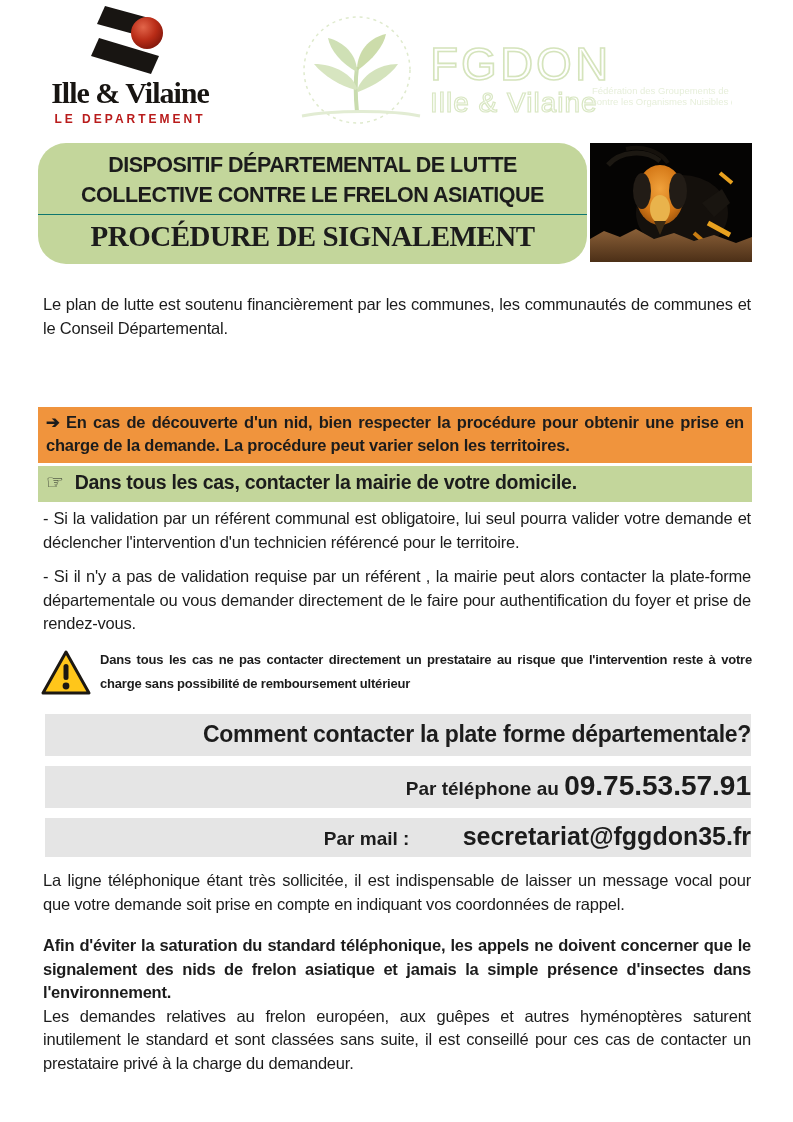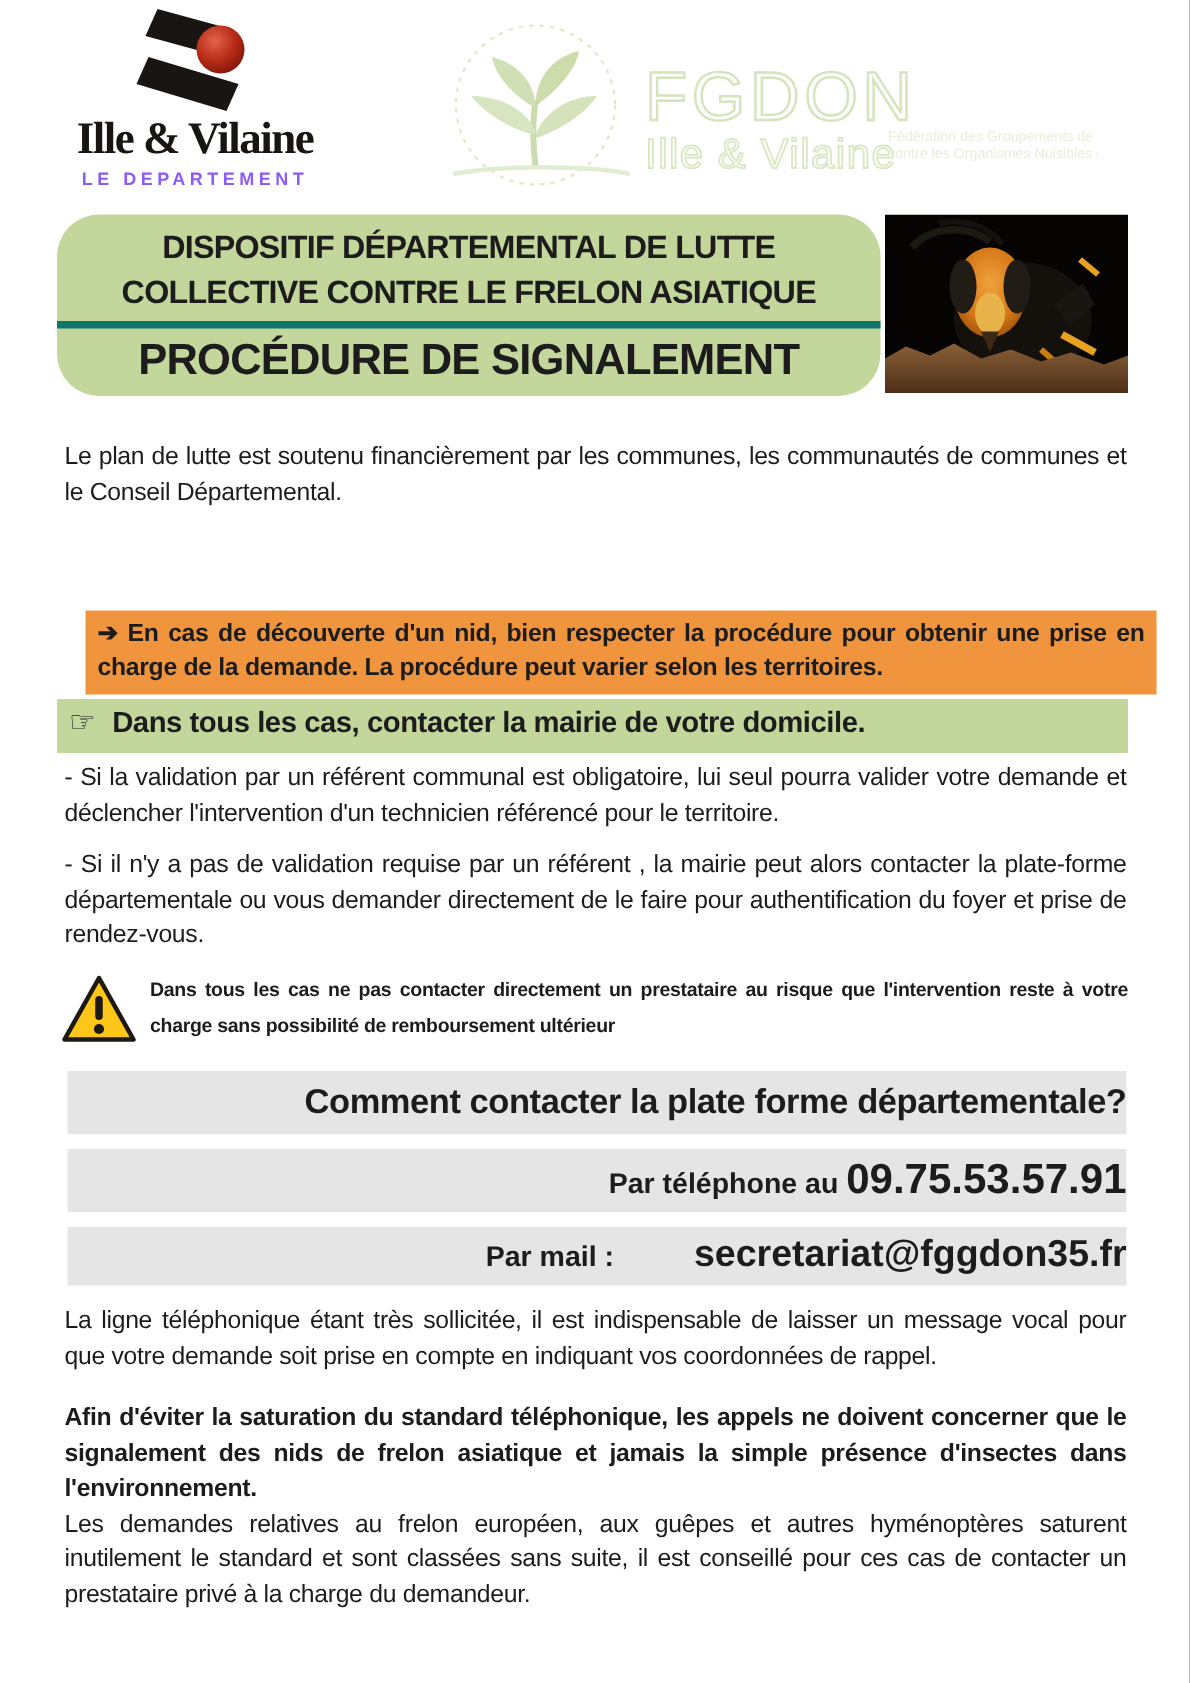--- a/index.html
+++ b/index.html
@@ -6,40 +6,40 @@
   html,body { background:#888; }
   .page {
     position:relative; width:793px; height:1122px; margin:0 auto;
     background:#ffffff; overflow:hidden;
     font-family:"Liberation Sans", sans-serif; color:#1c1c1c;
   }
   
   .dept-logo { position:absolute; left:40px; top:6px; width:180px; text-align:center; }
   .dept-logo svg { display:block; margin:0 auto; }
   .dept-title { font-family:"Liberation Serif", serif; font-weight:bold; font-size:30px; color:#181512; letter-spacing:-1px; margin-top:-2px; }
-  .dept-sub   { font-size:12px; font-weight:bold; color:#8b5cf6; letter-spacing:3px; margin-top:2px; }
+  .dept-sub   { font-size:12px; font-weight:bold; color:#b91c1c; letter-spacing:3px; margin-top:2px; }
   .fgdon-logo { position:absolute; left:262px; top:12px; width:470px; height:118px; }
   
   .title-block { position:absolute; left:38px; top:143px; width:714px; height:121px; }
   .title-green {
     position:absolute; left:0; top:0; width:549px; height:121px;
     background:#c3d69b; text-align:center; padding-top:7px;border-radius:28px;
   }
   .t-line1 { font-size:21.5px; font-weight:bold; line-height:30px; letter-spacing:-0.5px; }
-  .t-line2 { font-size:29px;  font-weight:bold; line-height:42px; letter-spacing:-0.5px; border-top:5px solid #0f766e; margin-top:4px;}
+  .t-line2 { font-size:29px;  font-weight:bold; line-height:42px; letter-spacing:-0.5px; border-top:1px solid #0f766e; margin-top:4px;font-family:Liberation Serif, serif;}
   .hornet  { position:absolute; right:0; top:0; width:162px; height:119px; }
   
   .blk { position:absolute; left:43px; width:708px; }
   .j   { text-align:justify; }
   .body-txt { font-size:16.5px; line-height:23.5px; letter-spacing:-0.2px; }
   .bold { font-weight:bold; }
   .orange-notice {
     position:absolute; left:38px; top:407px; width:714px;
     background:#f0943d; padding:4px 8px 6px 8px;
-    font-size:16.5px; font-weight:bold; line-height:23px; text-align:justify; letter-spacing:-0.2px;margin-left:19px;
+    font-size:16.5px; font-weight:bold; line-height:23px; text-align:justify; letter-spacing:-0.2px;
   }
   .green-bar {
     position:absolute; left:38px; top:466px; width:714px; height:36px;
     background:#c3d69b; font-size:19.5px; font-weight:bold; line-height:32px;
     padding-left:8px; letter-spacing:-0.3px;
   }
   .green-bar .finger { font-weight:normal; font-size:20px; margin-right:6px; }
   .warning { position:absolute; left:40px; top:648px; width:712px; display:flex; align-items:flex-start; }
   .warning .w-icon { flex:0 0 54px; margin-top:1px; }
   .warning .w-txt  { flex:1; font-size:13px; font-weight:bold; line-height:24px; text-align:justify; margin-left:6px; letter-spacing:-0.2px;}

